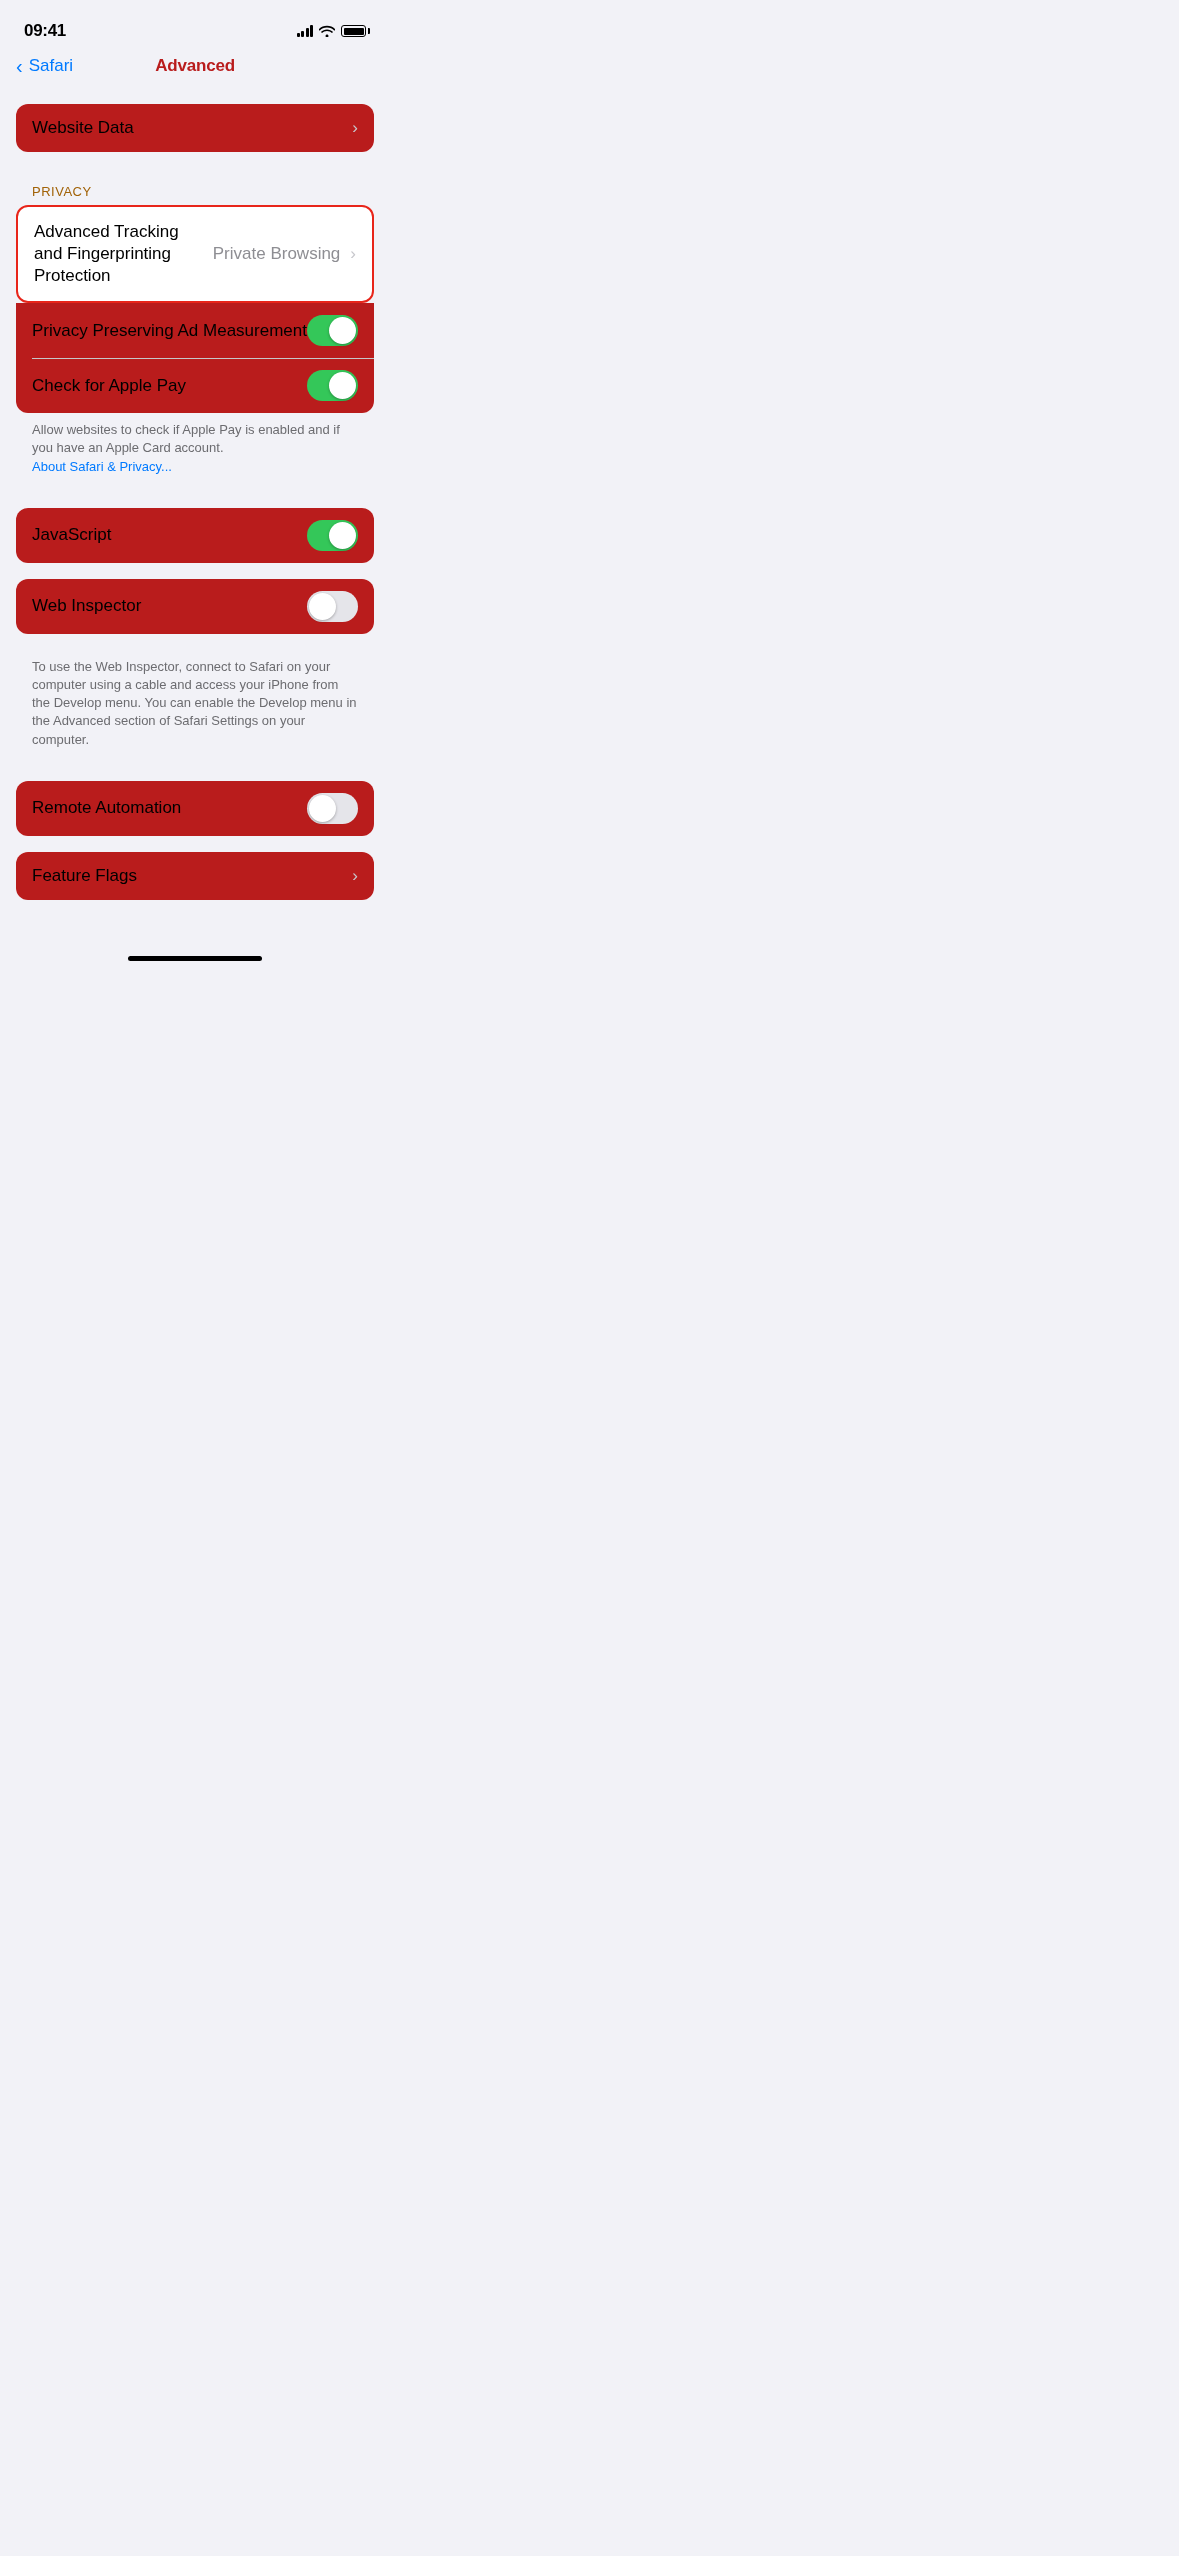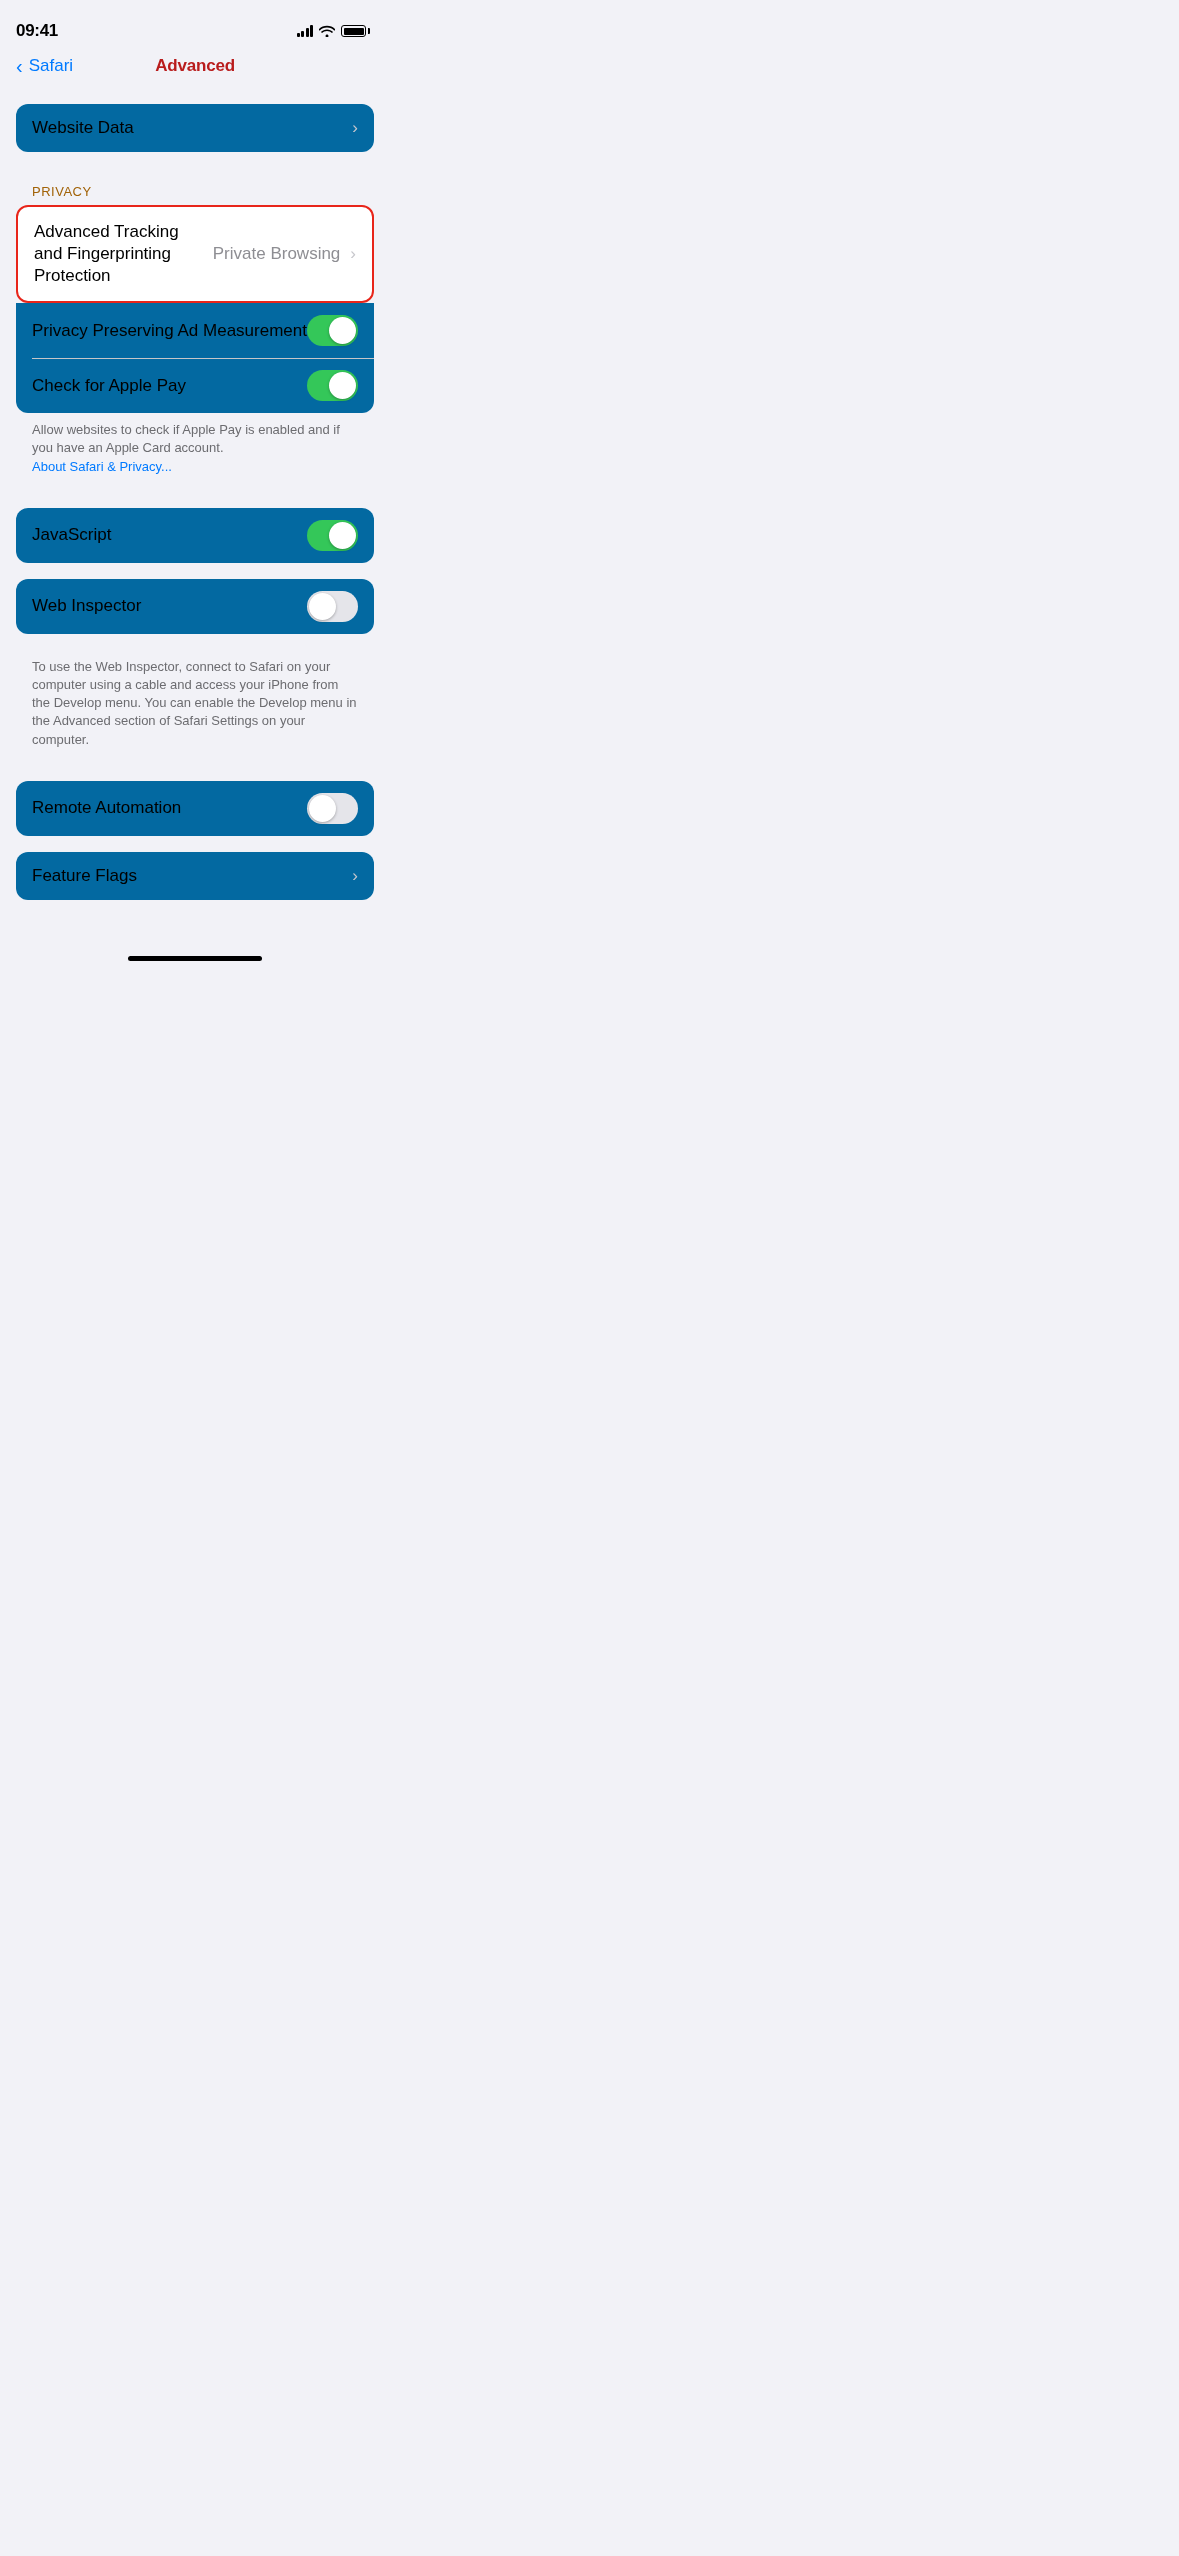--- a/index.html
+++ b/index.html
@@ -12,21 +12,21 @@
       min-height: 852px;
       overflow-x: hidden;
       position: relative;
     }
 
     
     .status-bar {
       display: flex;
       justify-content: space-between;
       align-items: center;
-      padding: 14px 24px 0 16px;
+      padding: 14px 24px 0 24px;
       height: 48px;
     }
 
     .status-time {
       font-size: 17px;
       font-weight: 600;
       color: #000;
       letter-spacing: -0.3px;
     }
 
@@ -156,21 +156,21 @@
       overflow: hidden;
     }
 
     .list-item {
       display: flex;
       align-items: center;
       justify-content: flex-start;
       padding: 12px 16px;
       min-height: 48px;
       position: relative;
-      background: #0369a1;
+      background: #b91c1c;
     }
 
     .list-item + .list-item::before {
       content: '';
       position: absolute;
       top: 0;
       left: 16px;
       right: 0;
       height: 0.5px;
       background: #c6c6c8;

